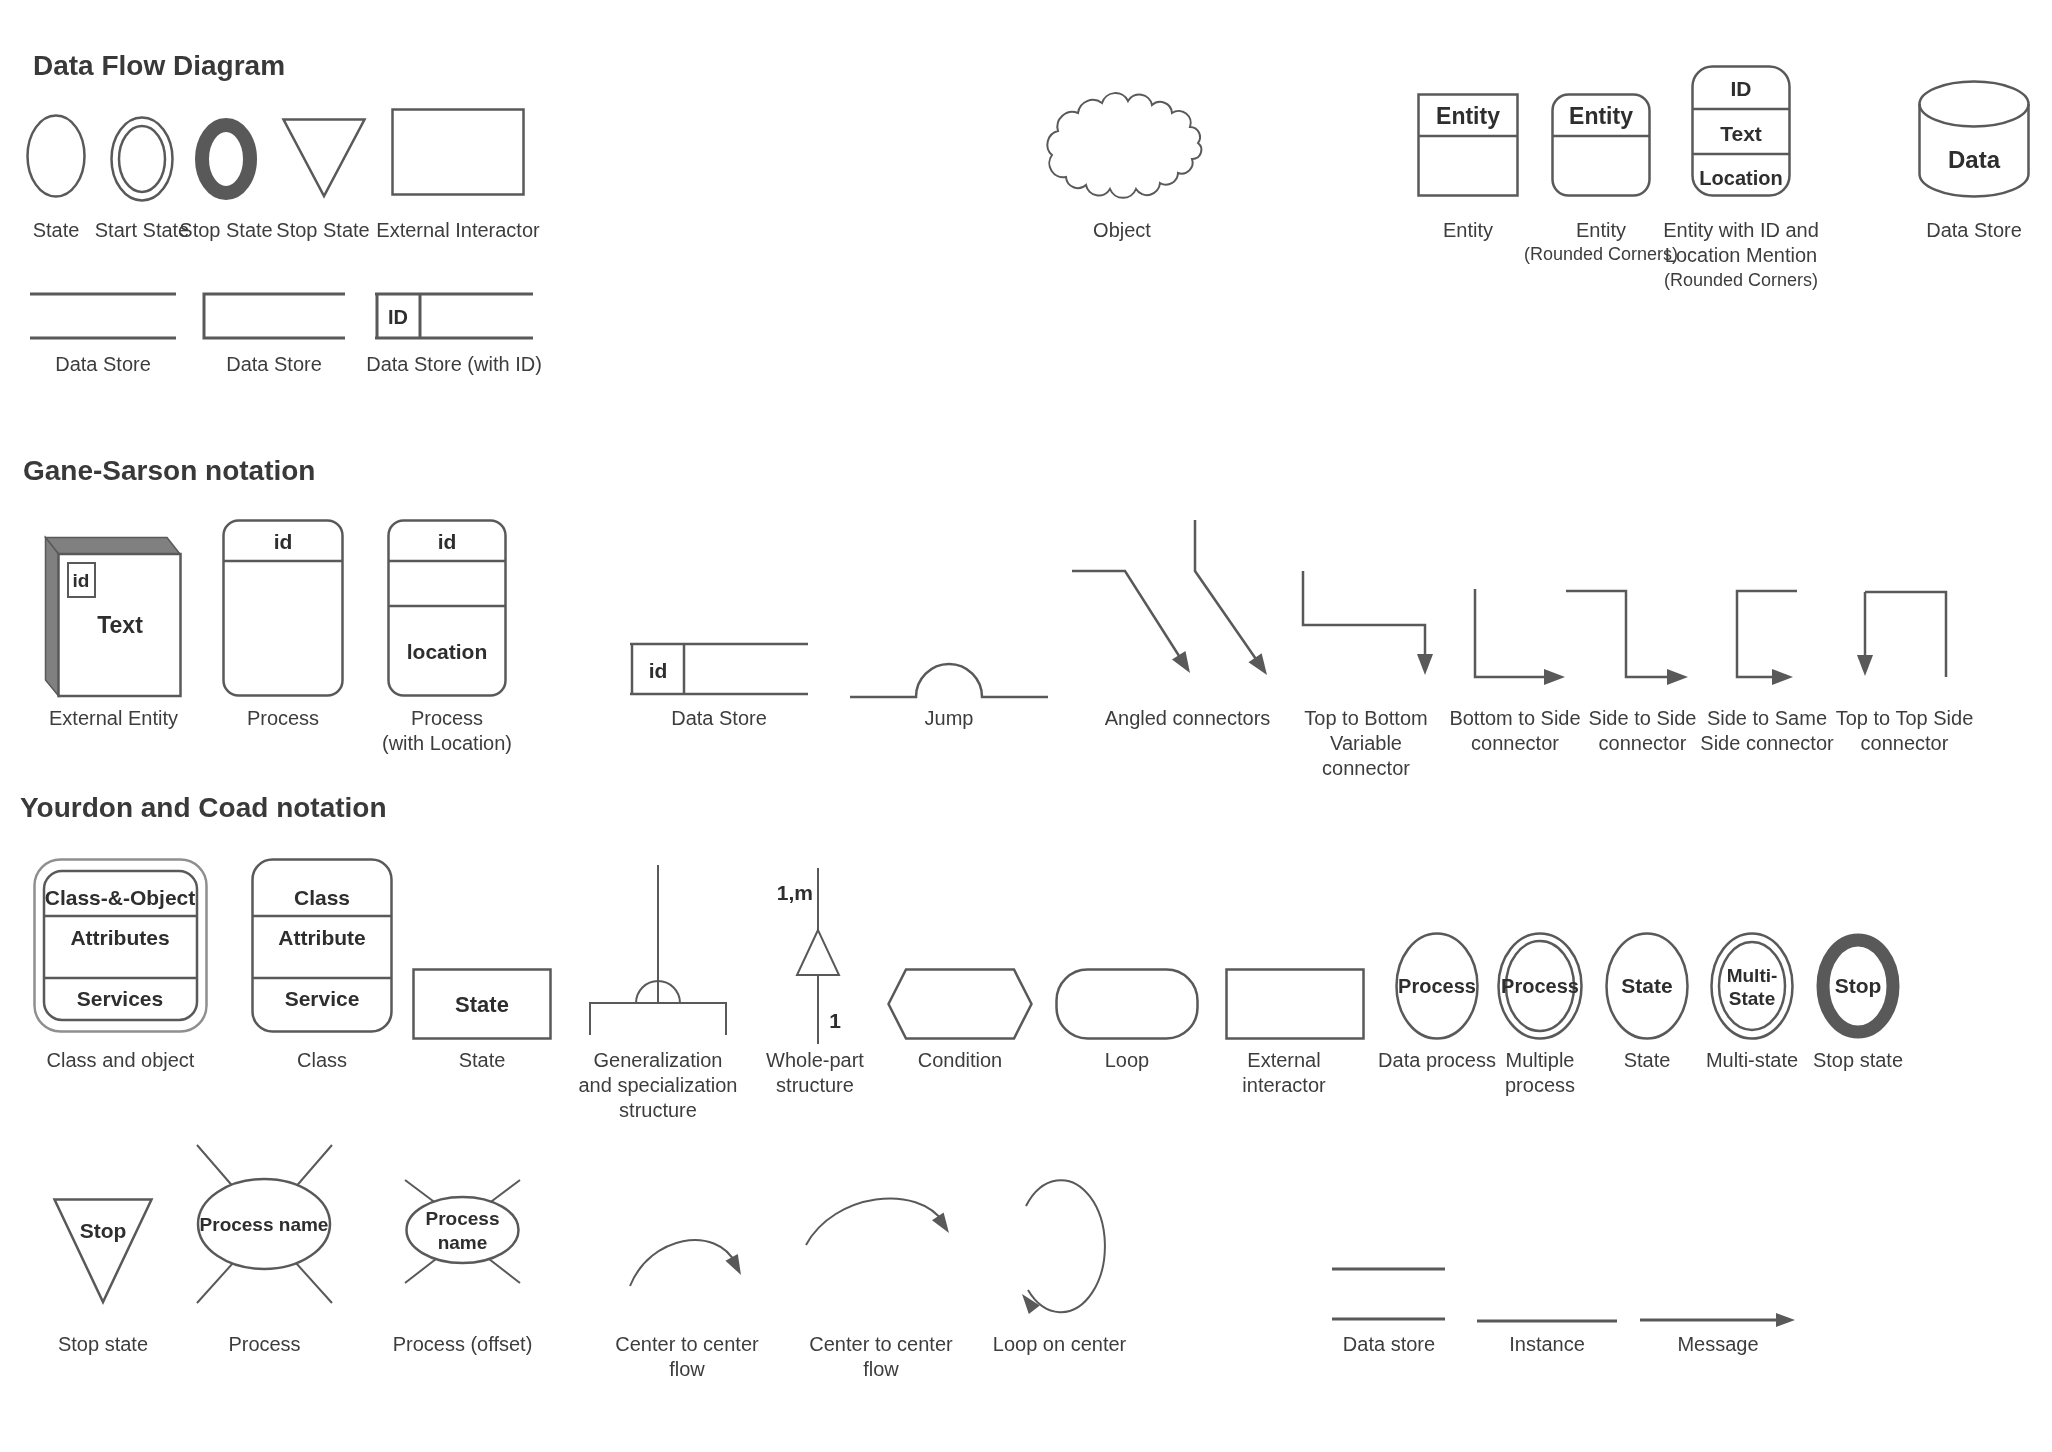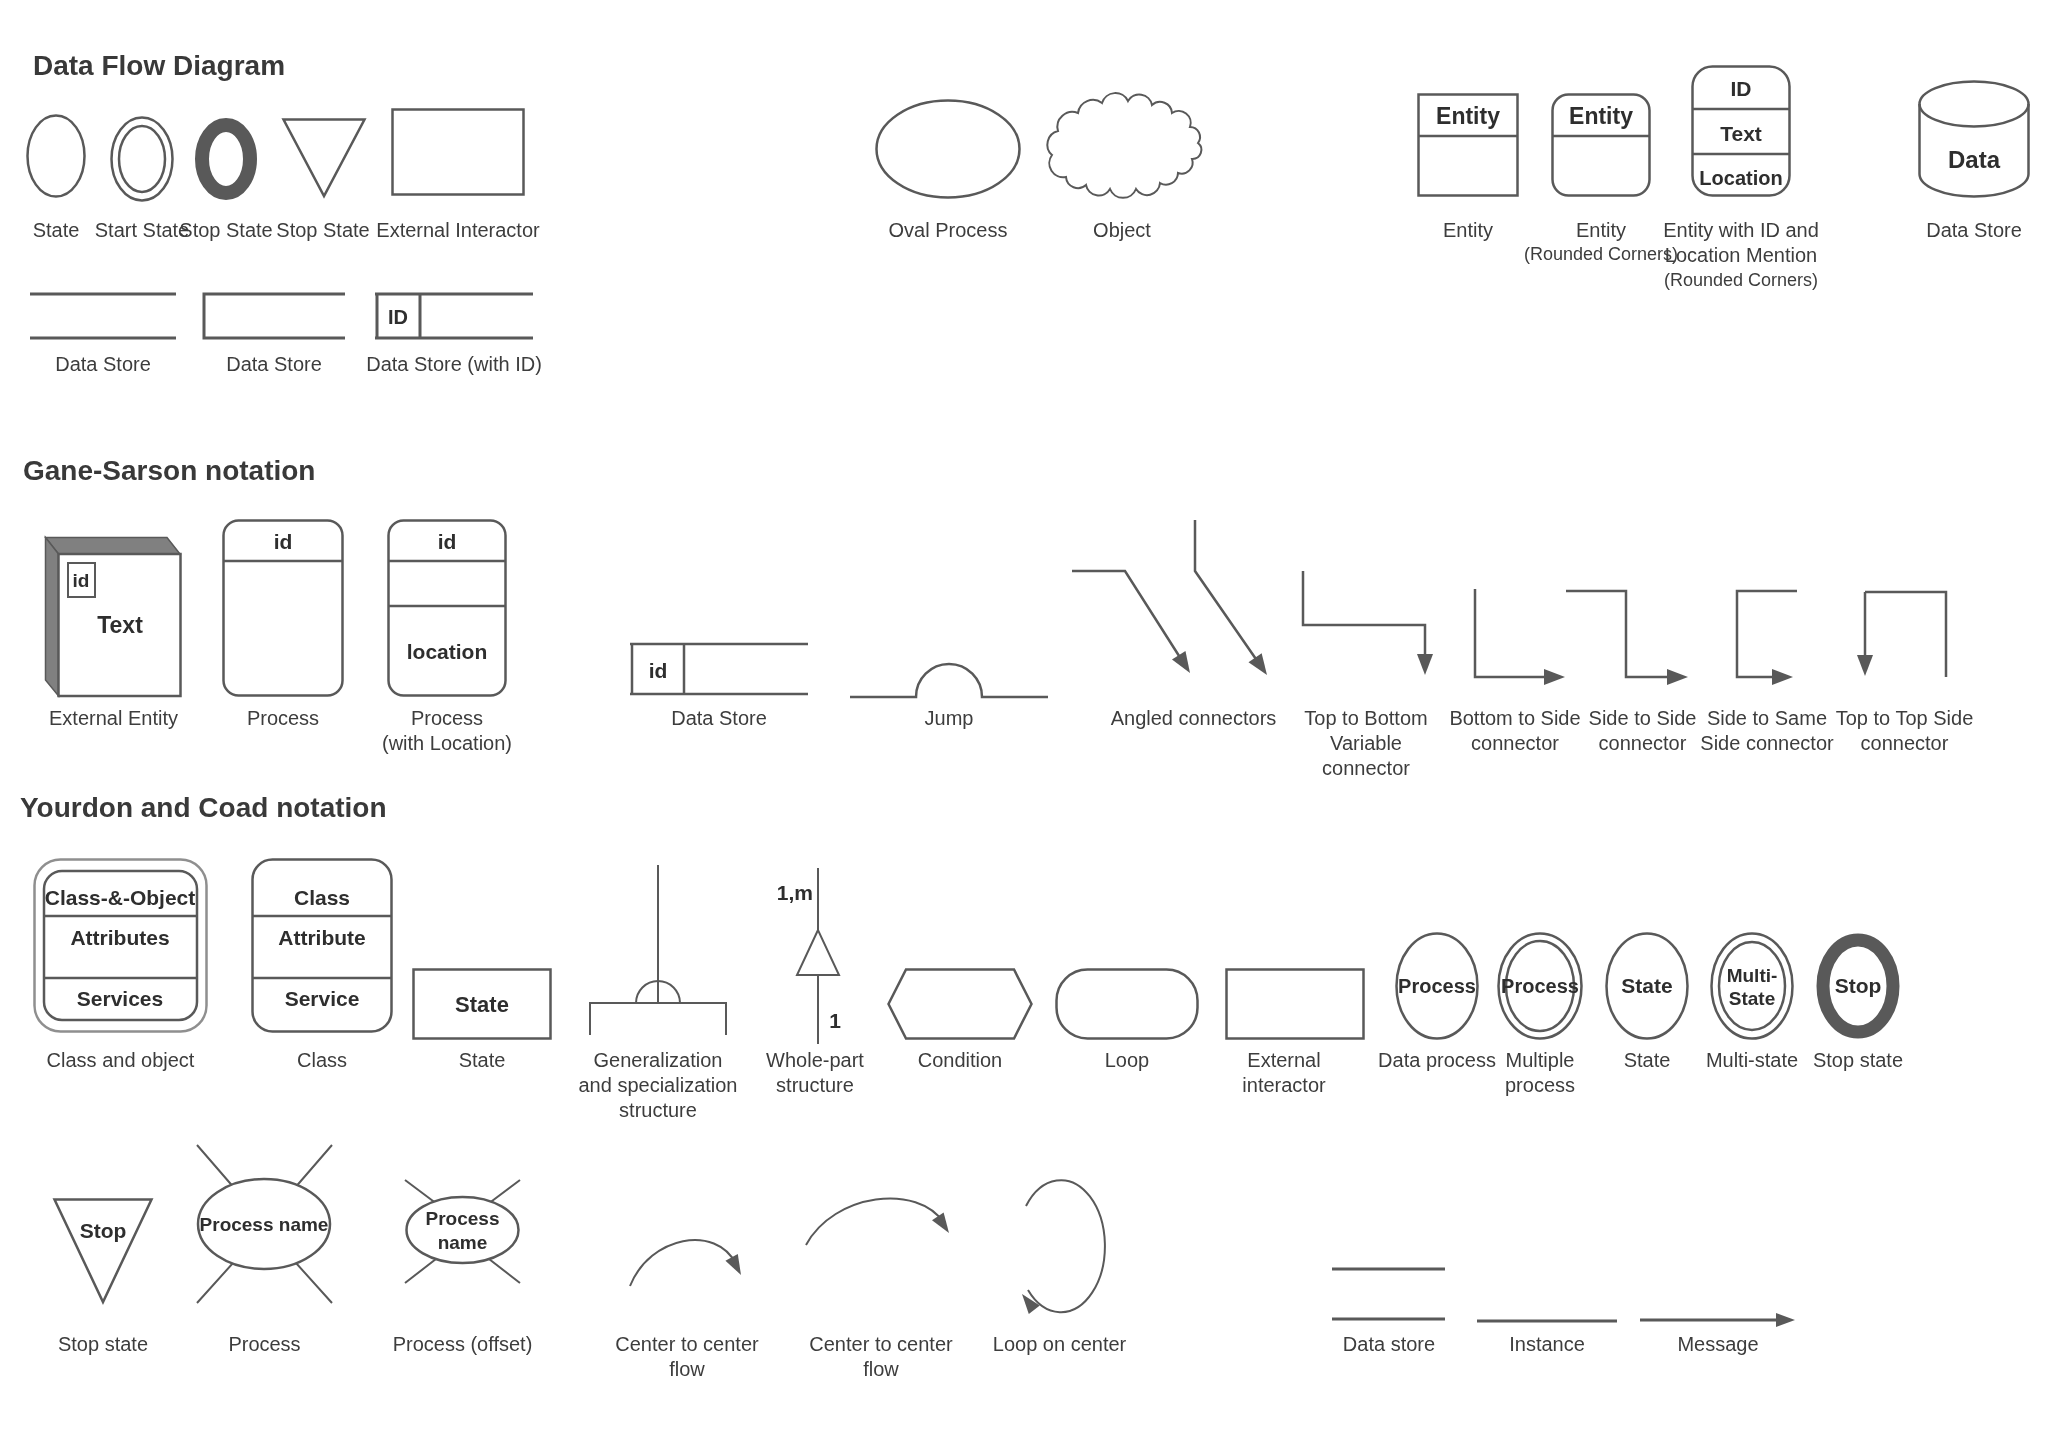--- a/index.html
+++ b/index.html
@@ -55,26 +55,20 @@
   </div>
 
   <div class="cell" style="left:390px;top:108px;width:136px">
     <svg width="134" height="88" viewBox="0 0 134 88">
         <rect class="s" x="1.5" y="1.5" width="131" height="85"></rect>
       </svg>
     <div class="lbl" style="top:110px">External Interactor</div>
   </div>
 
 
-  <div class="cell" style="left:872px;top:99px;width:152px">
-    <svg width="146" height="100" viewBox="0 0 146 100">
-        <ellipse class="s" cx="73" cy="50" rx="71.5" ry="48.5"></ellipse>
-      </svg>
-    <div class="lbl" style="top:119px">Oval Process</div>
-  </div>
 
   <div class="cell" style="left:1042px;top:93px;width:160px">
     <svg width="162" height="104" viewBox="0 0 162 104">
         <path class="s2" d="M10,62 A14,14 0 0 1 16,38 A15,15 0 0 1 36,20 A15,15 0 0 1 60,10 A14,14 0 0 1 86,8 A13,13 0 0 1 110,12 A12,12 0 0 1 130,20 A12,12 0 0 1 148,34 A10,10 0 0 1 156,50 A9,9 0 0 1 150,66 A11,11 0 0 1 136,80 A12,12 0 0 1 118,90 A13,13 0 0 1 94,96 A14,14 0 0 1 68,96 A13,13 0 0 1 44,92 A12,12 0 0 1 24,84 A14,14 0 0 1 10,62 Z"></path>
       </svg>
     <div class="lbl" style="top:125px">Object</div>
   </div>
 
   <div class="cell" style="left:1416px;top:93px;width:104px">
     <svg width="102" height="104" viewBox="0 0 102 104">
@@ -191,21 +185,21 @@
     <div class="lbl" style="top:47px">Jump</div>
   </div>
 
   <div class="cell" style="left:1066px;top:520px;width:205px">
     <svg width="205" height="160" viewBox="0 0 205 160">
       <path class="s" d="M6,51 H59 L115,139"></path>
         <polygon class="ah" points="0,0 -21,-8 -21,8" transform="translate(124,153) rotate(57.5)"></polygon>
       <path class="s" d="M129,0 V51 L192,142"></path>
         <polygon class="ah" points="0,0 -21,-8 -21,8" transform="translate(201,155) rotate(55.4)"></polygon>
     </svg>
-    <div class="lbl" style="top:186px;margin-left:25px">Angled connectors</div>
+    <div class="lbl" style="top:186px;margin-left:19px">Angled connectors</div>
   </div>
 
   <div class="cell" style="left:1301px;top:571px;width:130px">
     <svg width="130" height="110" viewBox="0 0 130 110">
       <path class="s" d="M2,0 V54 H124 V88"></path>
         <polygon class="ah" points="0,0 -21,-8 -21,8" transform="translate(124,104) rotate(90)"></polygon>
     </svg>
     <div class="lbl" style="top:135px">Top to Bottom
 Variable
 connector</div>

